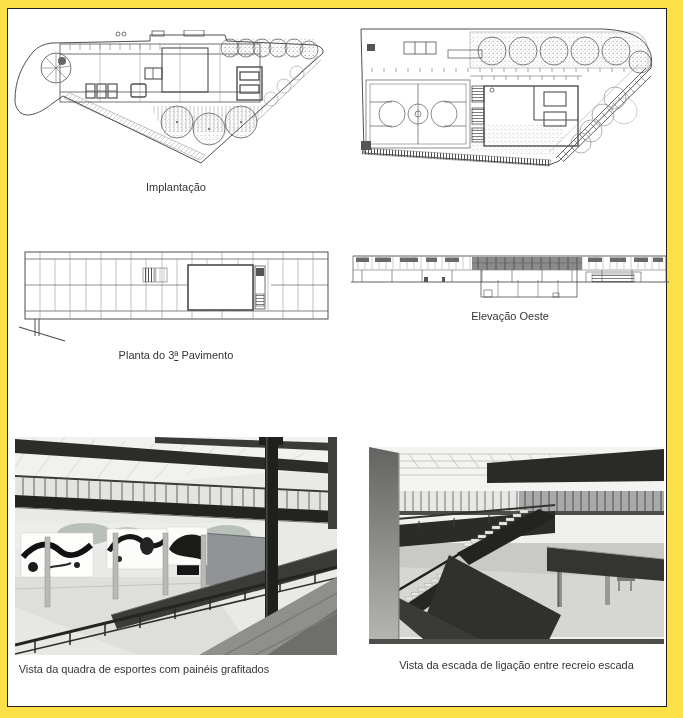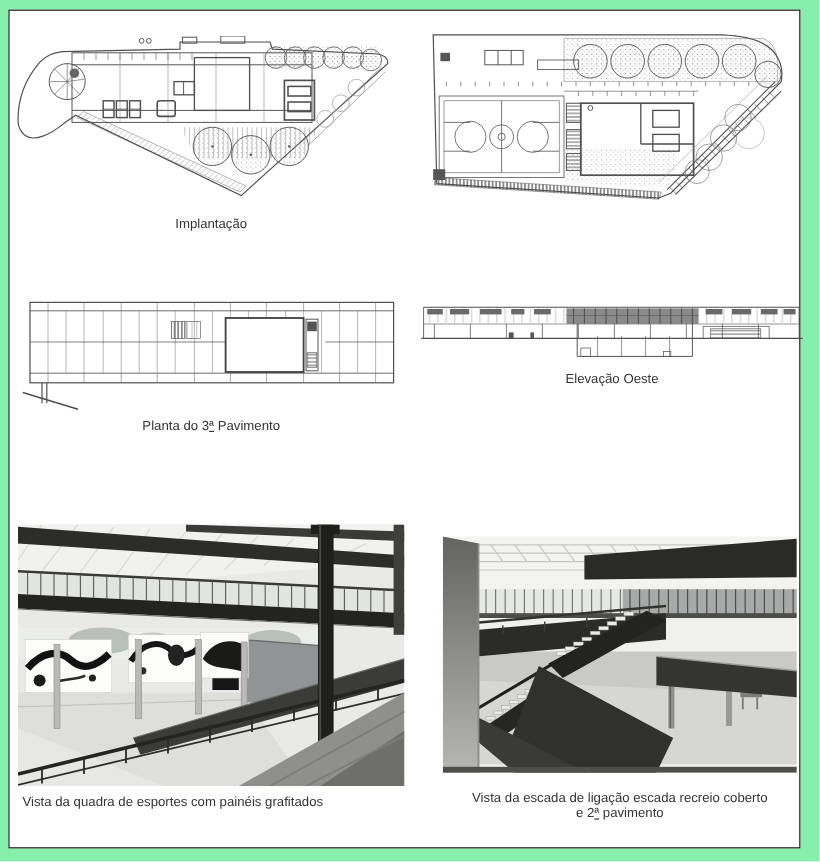--- a/index.html
+++ b/index.html
@@ -1,16 +1,16 @@
 <!DOCTYPE html>
 <html><head>
 <meta charset="utf-8">
 <style>
   html,body{margin:0;padding:0;background:#ffffff;}
-  #stage{position:relative;width:683px;height:718px;background:#86efac;overflow:hidden;
+  #stage{position:relative;width:683px;height:718px;background:#fde047;overflow:hidden;
          font-family:"Liberation Sans",sans-serif;}
   #frame{position:absolute;left:7px;top:8px;width:660px;height:699px;
          border:1.5px solid #1f1f1f;background:#ffffff;box-sizing:border-box;}
   .fig{position:absolute;display:block;margin:0;padding:0;}
   .fig svg{display:block;}
   .cap{color:#343434;font-size:11px;line-height:13px;text-align:center;margin-top:5px;}
   .cap .ord{text-decoration:underline;}
   .cap2{margin-top:15px;}
   .cap2 .l2{display:block;}
 </style>
@@ -392,17 +392,16 @@
       <path d="M80,108 L192,168 L178,197 L118,197 L58,166 Z" fill="#30302e"></path>
       <path d="M80,108 L192,168" stroke="#57575 3" stroke-width="1" fill="none"></path>
       <polygon points="28,150 120,197 60,197 28,170" fill="#3a3a38"></polygon>
 
       <polygon points="0,0 30,6 30,197 0,197" fill="url(#gw)"></polygon>
       <rect x="29" y="6" width="1.5" height="191" fill="#8a8a86"></rect>
 
       <rect x="0" y="192" width="295" height="5" fill="#4e4e4a"></rect>
     </svg>
     <figcaption class="cap cap2">
-      <span class="l1">Vista da escada de ligação escada recreio coberto</span>
-      <span class="l2"><span>e  2</span><span class="ord">ª</span><span>  pavimento</span></span>
+      <span class="l1">Vista da escada de ligação entre recreio escada</span>
     </figcaption>
   </figure>
 </div>
 
 </body></html>

